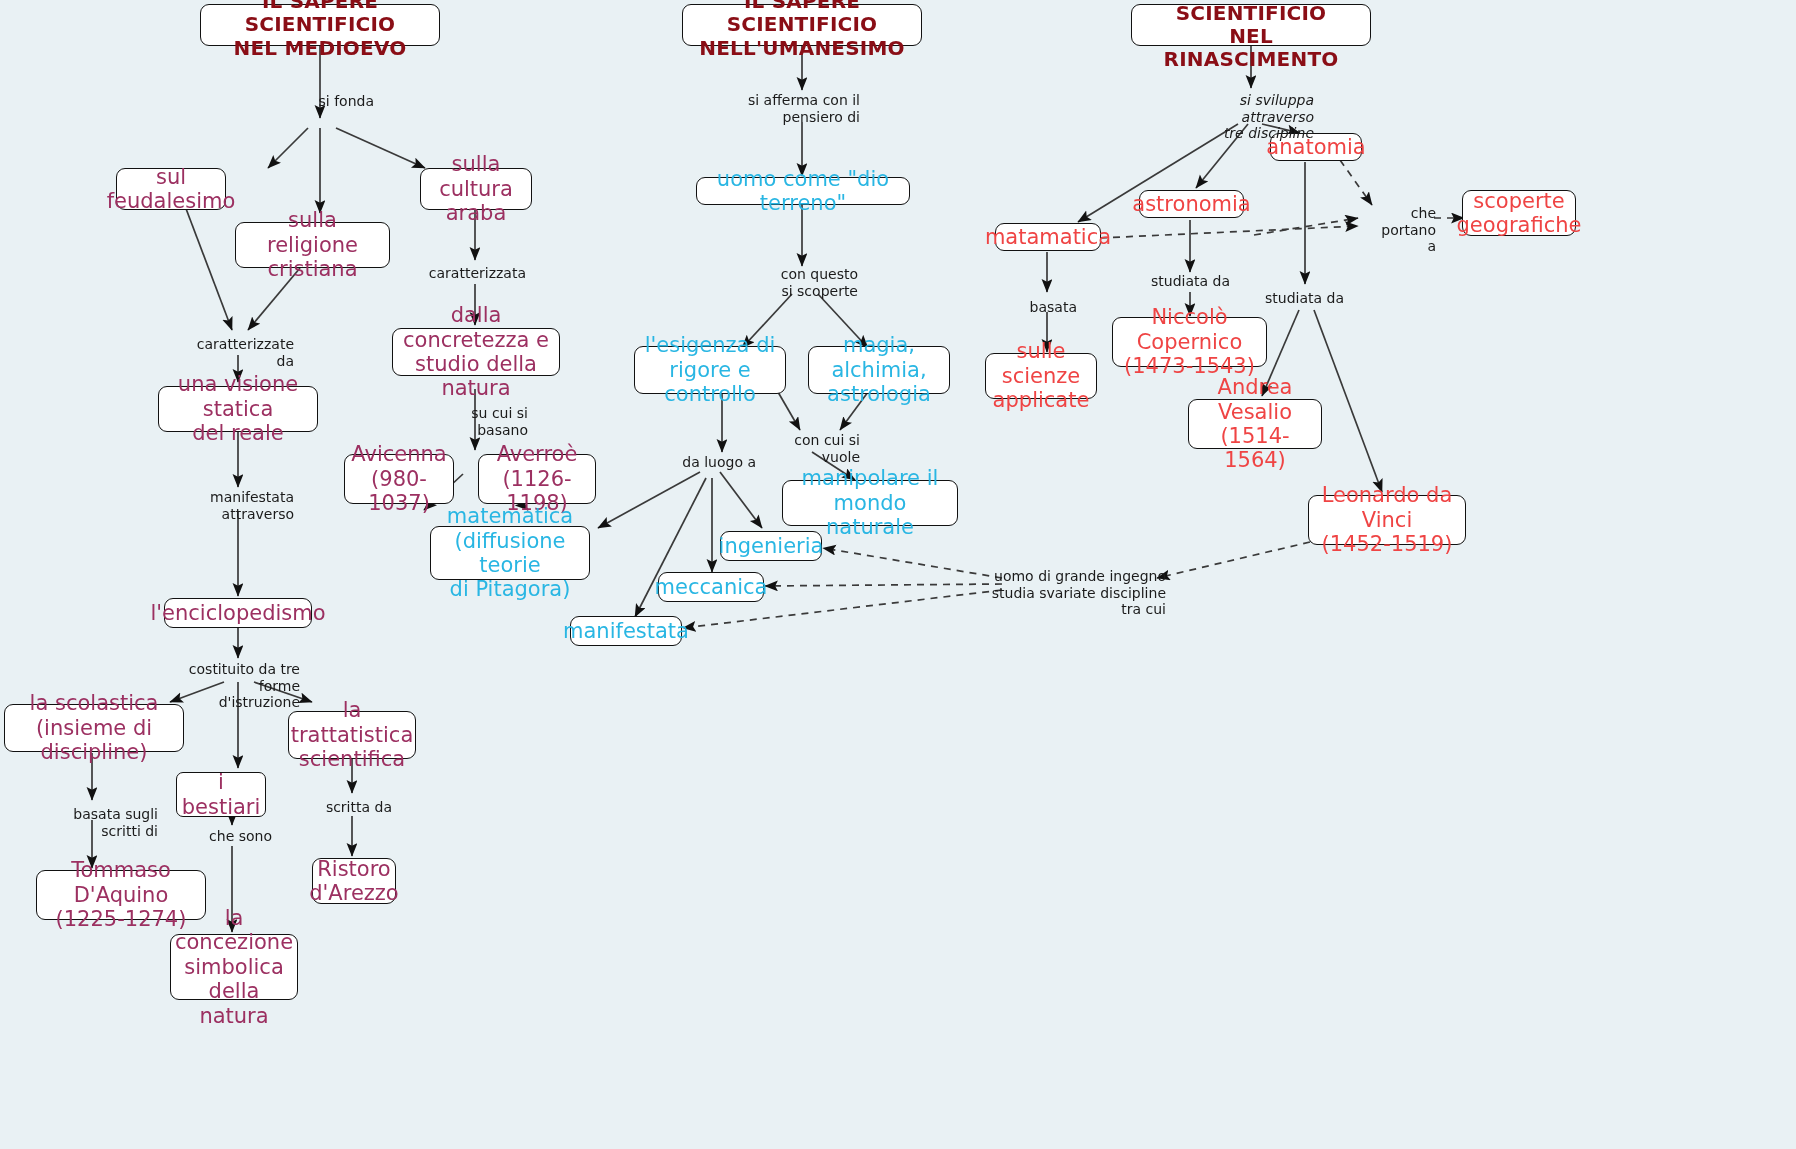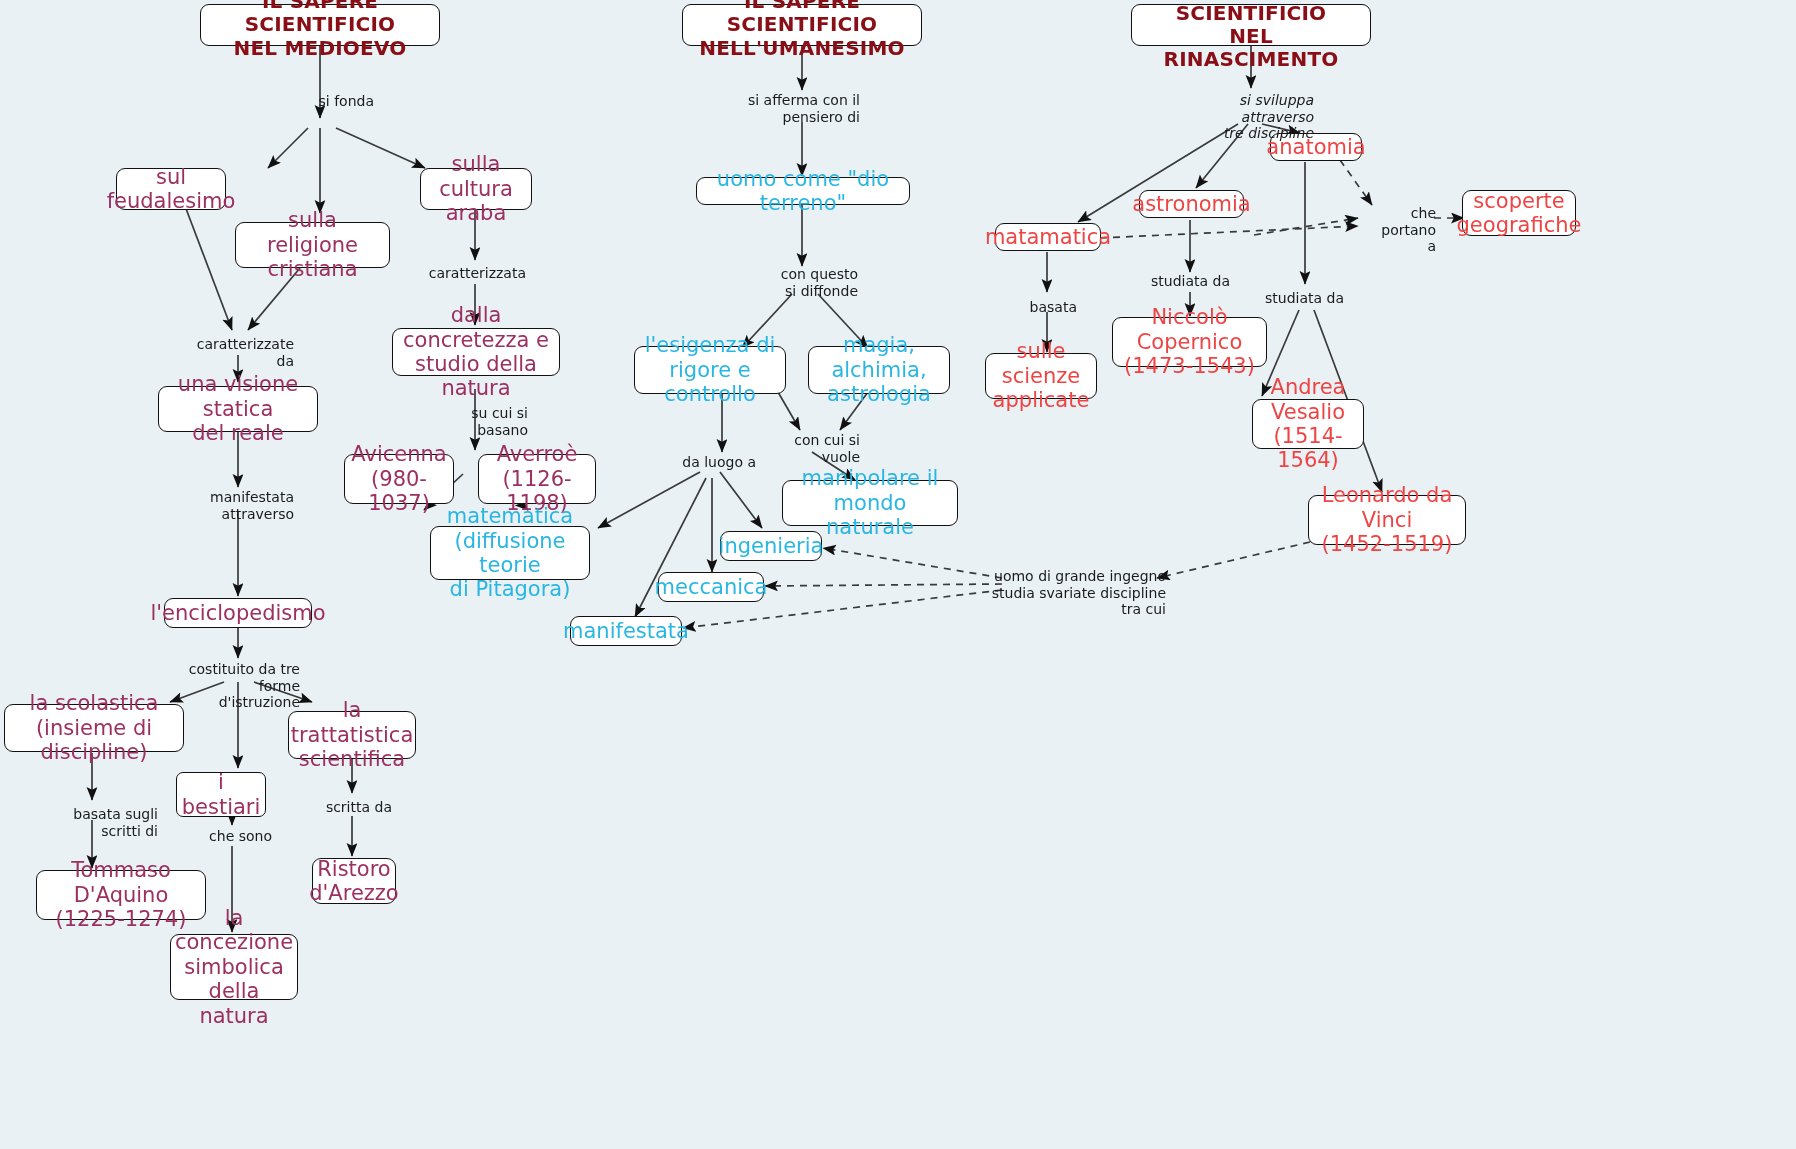--- a/index.html
+++ b/index.html
@@ -176,21 +176,21 @@
 d'Arezzo</div>
 
 <div class="node title" style="left:682px;top:4px;width:240px;height:42px;">IL SAPERE SCIENTIFICIO
 NELL'UMANESIMO</div>
 <div class="lbl" style="left:745px;top:92px;width:115px;">si afferma con il
 pensiero di</div>
 
 <div class="node uman" style="left:696px;top:177px;width:214px;height:28px;">uomo come "dio terreno"</div>
 
 <div class="lbl" style="left:748px;top:266px;width:110px;">con questo
-si diffonde</div>
+si scoperte</div>
 
 <div class="node uman" style="left:634px;top:346px;width:152px;height:48px;">l'esigenza di
 rigore e controllo</div>
 <div class="node uman" style="left:808px;top:346px;width:142px;height:48px;">magia, alchimia,
 astrologia</div>
 
 <div class="lbl" style="left:756px;top:432px;width:104px;">con cui si vuole</div>
 <div class="lbl" style="left:668px;top:454px;width:88px;">da luogo a</div>
 
 <div class="node uman" style="left:782px;top:480px;width:176px;height:46px;">manipolare il mondo
@@ -217,16 +217,16 @@
 geografiche</div>
 
 <div class="lbl" style="left:1017px;top:299px;width:60px;">basata</div>
 <div class="lbl" style="left:1150px;top:273px;width:80px;">studiata da</div>
 <div class="lbl" style="left:1264px;top:290px;width:80px;">studiata da</div>
 
 <div class="node rina" style="left:985px;top:353px;width:112px;height:46px;">sulle scienze
 applicate</div>
 <div class="node rina" style="left:1112px;top:317px;width:155px;height:50px;">Niccolò Copernico
 (1473-1543)</div>
-<div class="node rina" style="left:1252px;top:399px;width:112px;height:50px;">Andrea Vesalio
+<div class="node rina" style="left:1188px;top:399px;width:134px;height:50px;">Andrea Vesalio
 (1514-1564)</div>
 <div class="node rina" style="left:1308px;top:495px;width:158px;height:50px;">Leonardo da Vinci
 (1452-1519)</div>
 
 </body></html>

